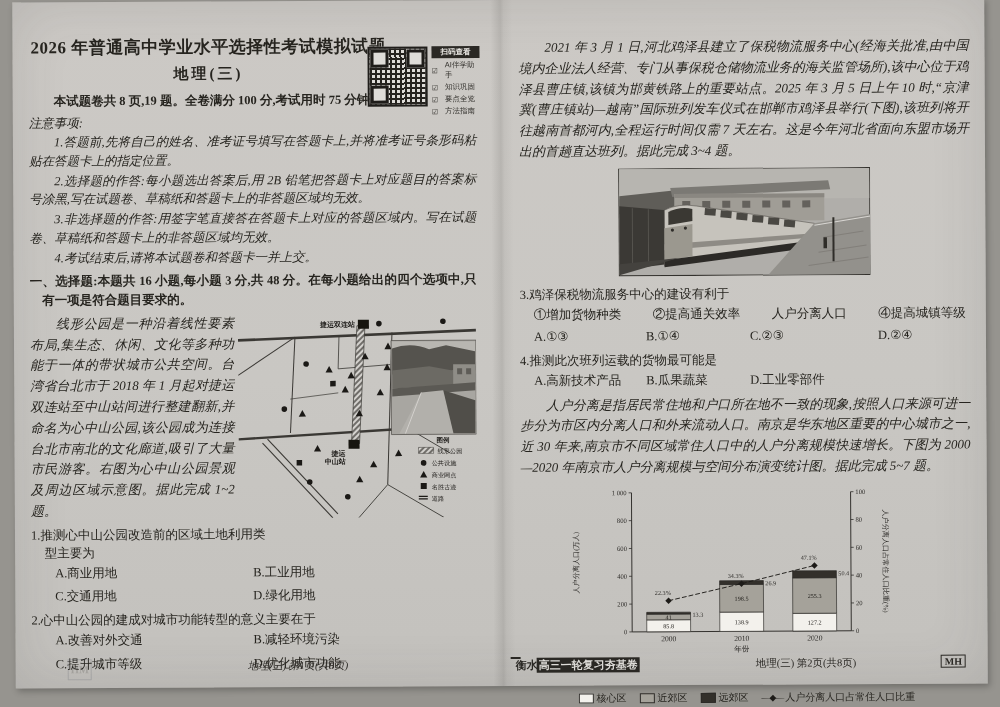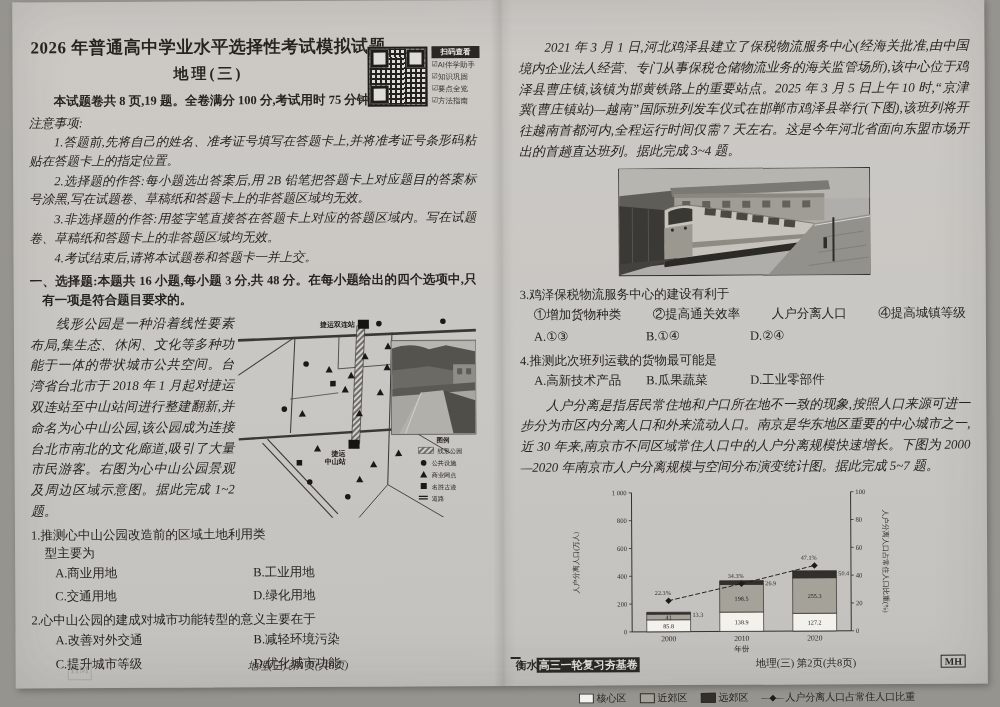--- a/index.html
+++ b/index.html
@@ -18,21 +18,21 @@
   .title{font-size:17px;font-weight:bold;text-align:center;width:360px;letter-spacing:.5px;}
   .subtitle{font-size:15px;font-weight:bold;text-align:center;width:360px;margin-top:6px;letter-spacing:3px;}
   .qrpanel{position:absolute;right:-4px;top:12px;display:flex;gap:4px;}
   .qr{width:56px;height:56px;border:2px solid #1f1d1a;position:relative;background-color:#dedcd8;
       background-image:repeating-linear-gradient(0deg,#25231f 0 2px,transparent 2px 5px),
                        repeating-linear-gradient(90deg,#25231f 0 2px,transparent 2px 5px);}
   .qr i{position:absolute;width:12px;height:12px;border:3px solid #1f1d1a;background:#dedcd8;}
   .qr i.e1{left:1px;top:1px;} .qr i.e2{right:1px;top:1px;} .qr i.e3{left:1px;bottom:1px;}
   .qrlabels{display:flex;flex-direction:column;gap:2px;width:48px;font-family:"Liberation Sans","DejaVu Sans",sans-serif;}
   .qrbadge{background:#2a2824;color:#e9e7e3;font-size:7.5px;font-weight:bold;text-align:center;padding:1px 6px;}
-  .qritem{display:flex;gap:0;font-size:7.5px;color:#33312d;}
+  .qritem{display:flex;align-items:center;gap:7px;font-size:7.5px;color:#33312d;}
   .cb{font-size:7px;line-height:1;}
   .meta{font-weight:bold;font-size:12.5px;text-indent:2em;margin-top:9px;}
   .noticetitle{font-style:italic;font-size:12.5px;margin-top:5px;}
   .notice{font-style:italic;font-size:12.5px;line-height:1.5;text-indent:2em;text-align:justify;word-break:break-all;margin-top:1px;}
   .sectionhead{font-weight:bold;font-size:12.5px;line-height:1.5;margin-top:5px;padding-left:1em;text-indent:-1em;text-align:justify;word-break:break-all;}
   .row{display:flex;margin-top:4px;}
   .passage{font-style:italic;font-size:13px;line-height:1.6;text-indent:2em;text-align:justify;word-break:break-all;}
   .p-narrow{width:204px;}
   .mapfig{width:238px;margin:0 0 0 4px;}
   figure{margin:0;}
@@ -262,20 +262,21 @@
         <p class="stem">3.鸡泽保税物流服务中心的建设有利于</p>
         <div class="subopts">
           <span>①增加货物种类</span>
           <span>②提高通关效率</span>
           <span>人户分离人口</span>
           <span>④提高城镇等级</span>
         </div>
         <div class="opts4">
           <span>A.①③</span>
           <span>B.①④</span>
+          <span>C.②③</span>
           <span>D.②④</span>
         </div>
       </div>
       <div class="question">
         <p class="stem">4.推测此次班列运载的货物最可能是</p>
         <div class="opts4">
           <span>A.高新技术产品</span>
           <span>B.瓜果蔬菜</span>
           <span>D.工业零部件</span>
         </div>

